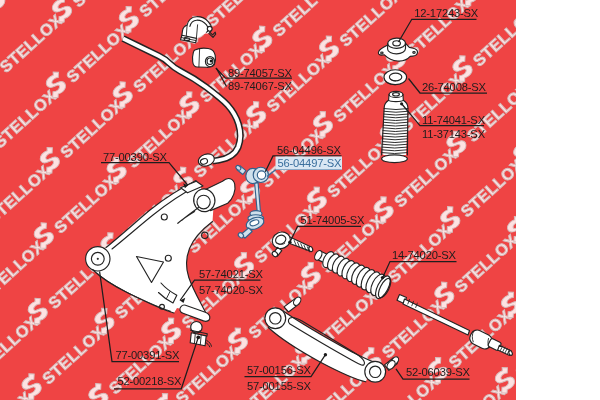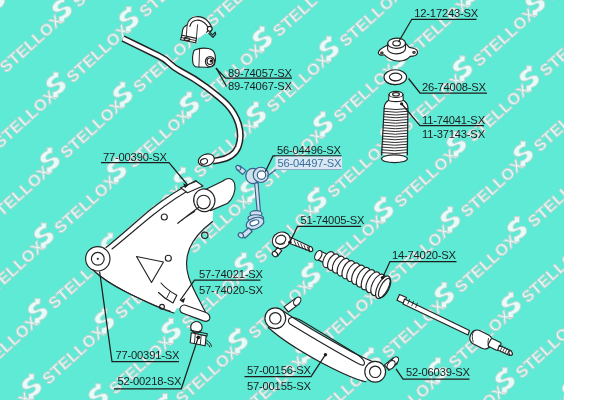--- a/index.html
+++ b/index.html
@@ -1,16 +1,16 @@
 <!DOCTYPE html>
 <html><head>
 <meta charset="utf-8">
 <style>
 html,body{margin:0;padding:0;background:#fff;}
-#page{position:relative;width:564px;height:400px;overflow:hidden;background:#5eead4;
+#page{position:relative;width:516px;height:400px;overflow:hidden;background:#ef4444;
   font-family:"Liberation Sans", sans-serif;}
 svg{position:absolute;left:0;top:0;}
 </style>
 </head>
 <body>
 <div id="page">
 <svg width="600" height="400" viewBox="0 0 600 400">
 <defs>
   <g id="wm">
     <path transform="translate(1.5,-15.5) scale(0.84)" fill="#ffffff" stroke="#d1d1d1" stroke-width="1.15" d="M18.5,0.5 C14,-1.5 8,-1 5.5,2.5 C3.5,5.5 5,9 8.5,10.5 L14,12.5 C16,13.5 16,15.5 14,16.5 C11,18 7,17 5,15 L0.5,19.5 L5,24 L8,21 C12.5,23.5 18.5,23 21,19.5 C23.5,16 22,12.5 18,11 L12.5,9 C10.5,8 10.5,6 12.5,5 C15,3.7 19,4.5 21,6.5 L25.5,2 L21,-2.5 Z"></path>

